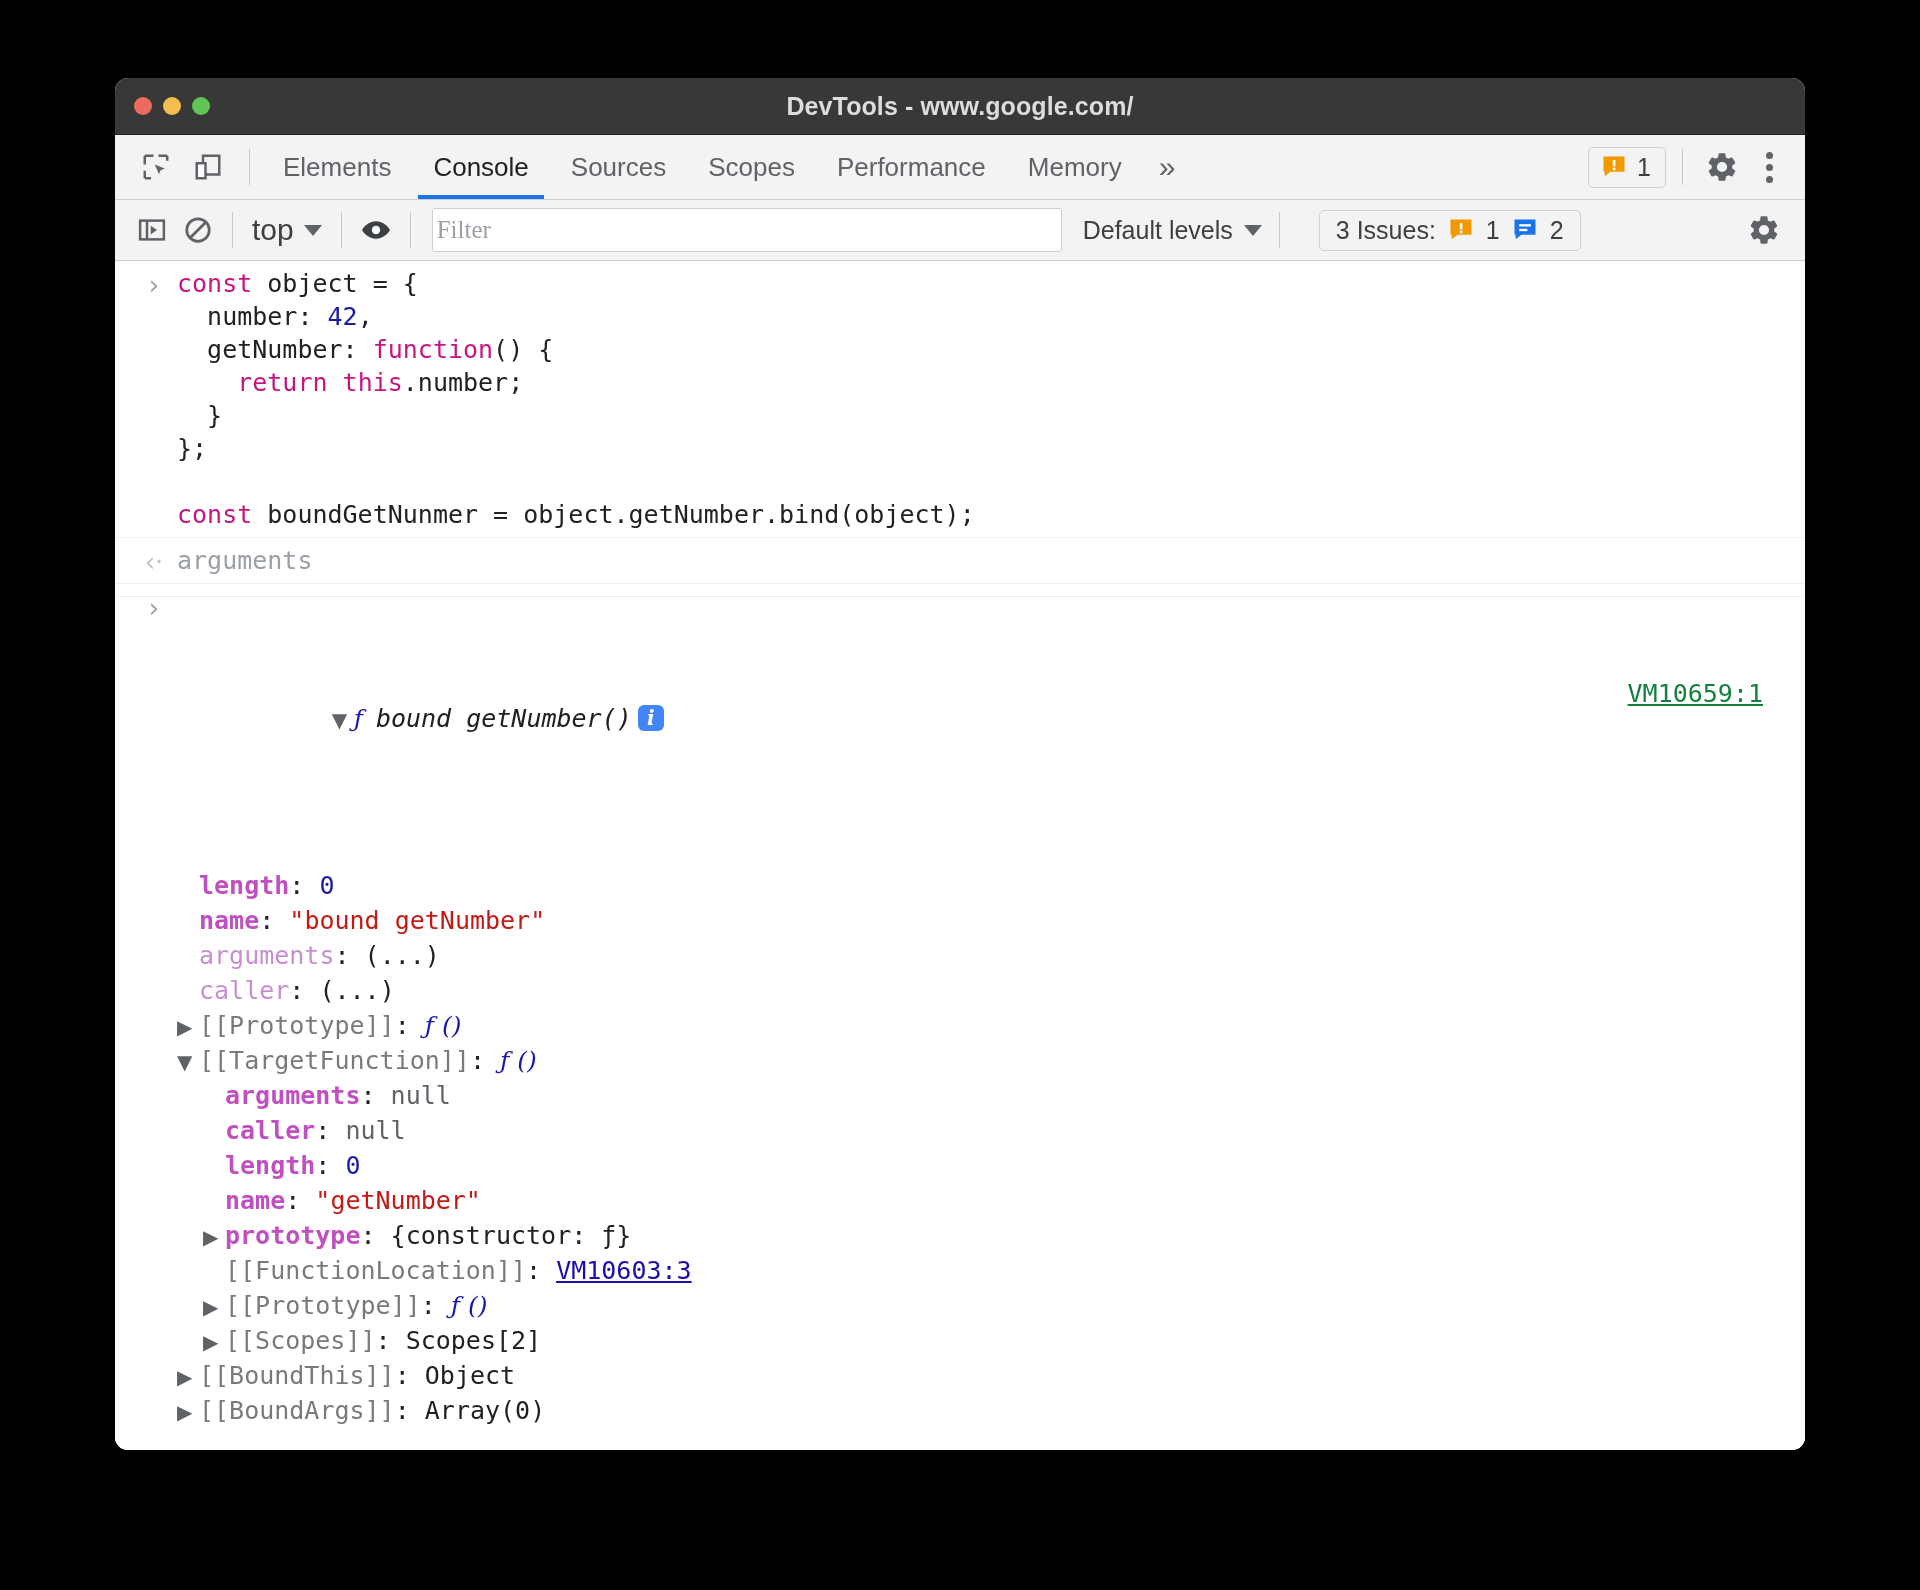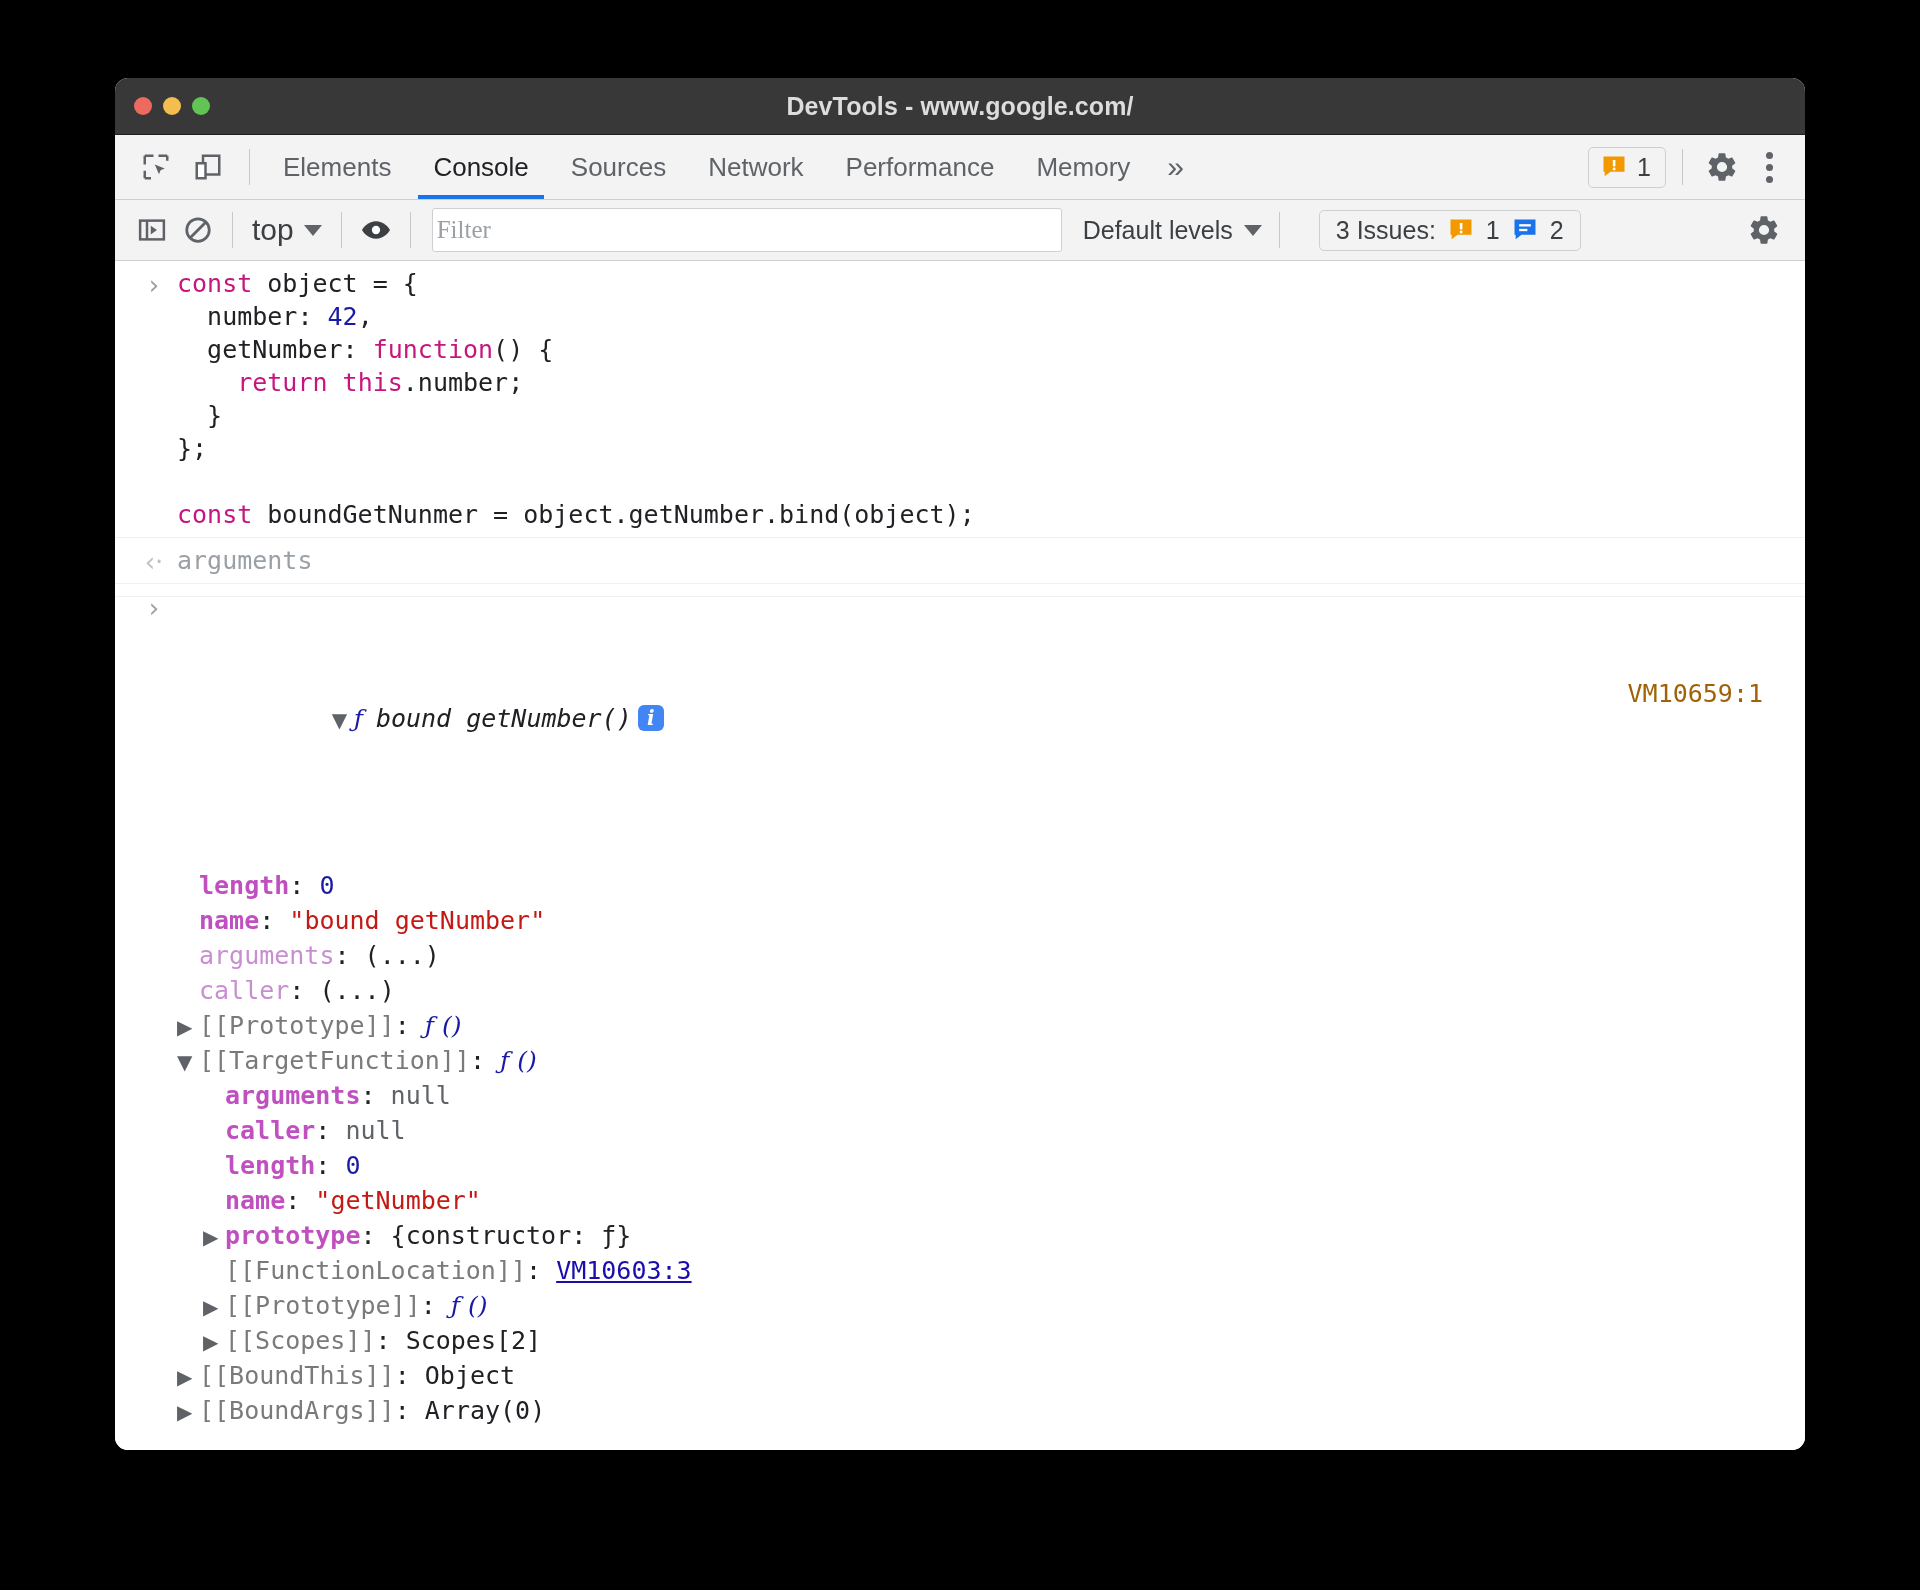--- a/index.html
+++ b/index.html
@@ -298,21 +298,22 @@
     color: #c88fd0;
   }
   .slot {
     color: #7a7a7a;
   }
   .link-blue {
     color: #1a0dab;
     text-decoration: underline;
   }
   .link-gray {
-    color: #a16207;
+    color: #15803d;
+    text-decoration: underline;
   }
   .vm-right {
     position: absolute;
     right: 22px;
     top: 8px;
     font-size: 25px;
   }
   .info-badge {
     display: inline-block;
     width: 26px; height: 26px;
@@ -366,21 +367,21 @@
         <div class="tab">
             <span>Elements</span>
           </div>
         <div class="tab active">
             <span>Console</span>
           </div>
         <div class="tab">
             <span>Sources</span>
           </div>
         <div class="tab">
-            <span>Network</span>
+            <span>Scopes</span>
           </div>
         <div class="tab">
             <span>Performance</span>
           </div>
         <div class="tab">
             <span>Memory</span>
           </div>
         <div class="tab-more">»</div>
       </div>
       <div class="tb-right">

